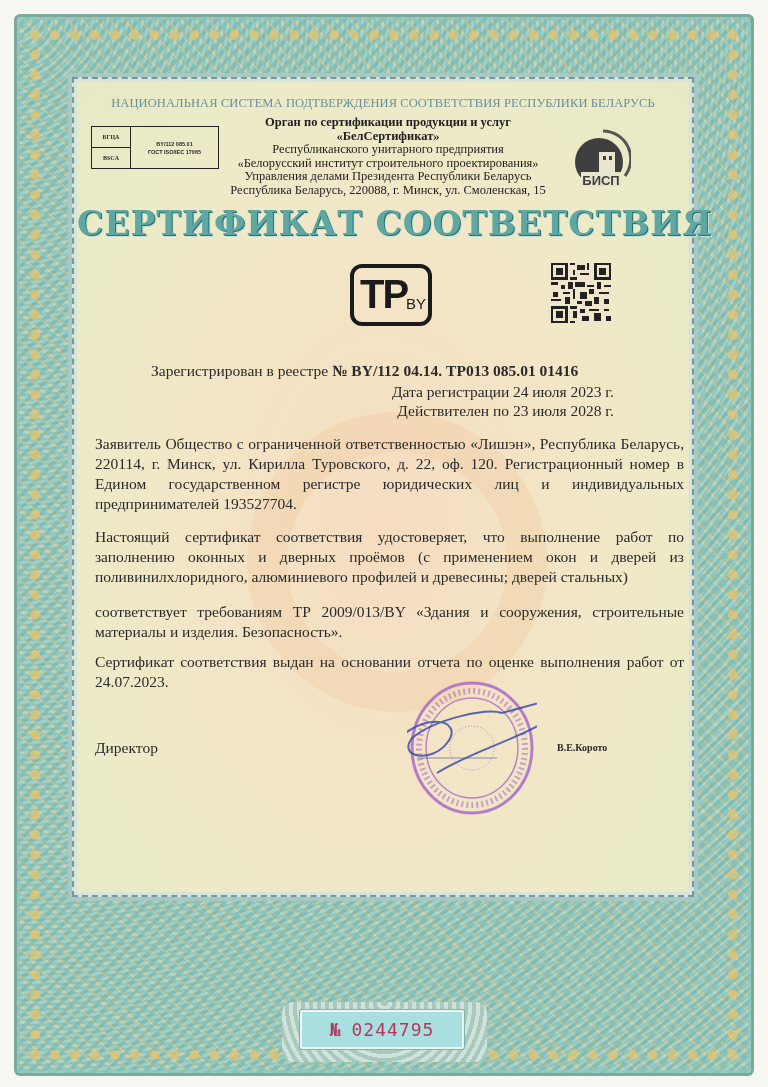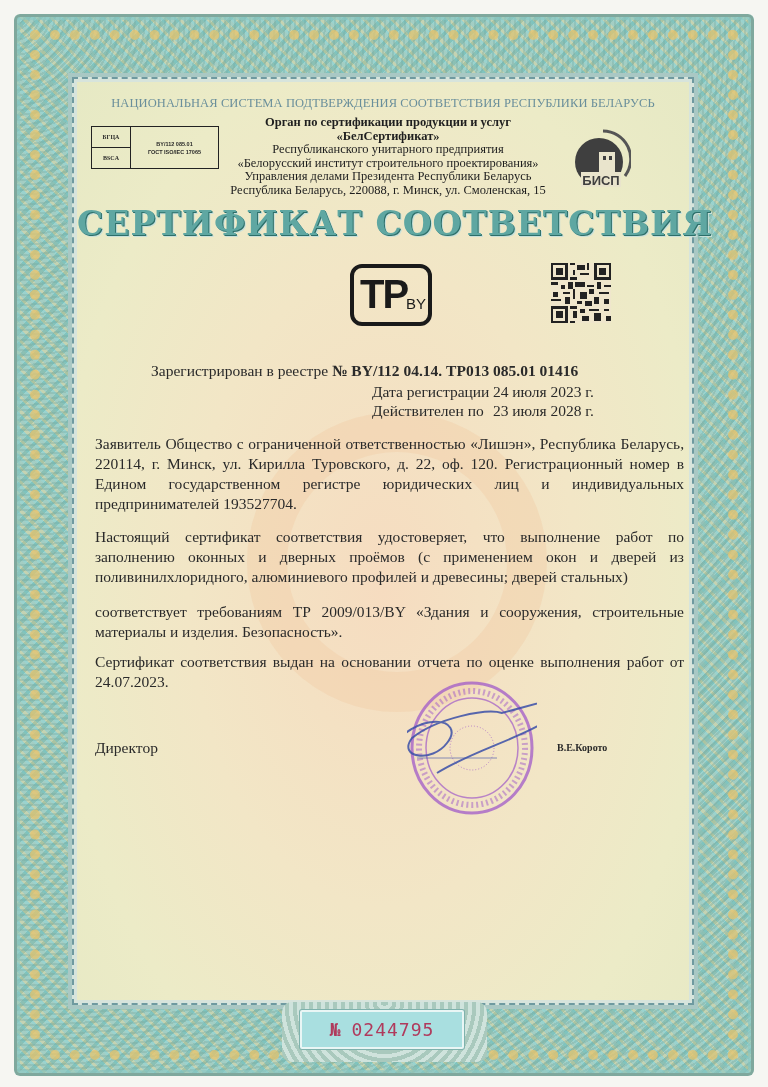--- a/index.html
+++ b/index.html
@@ -12,21 +12,21 @@
       repeating-linear-gradient(45deg, rgba(110,200,200,0.35) 0 3px, rgba(230,200,120,0.35) 3px 6px, rgba(140,190,175,0.4) 6px 10px),
       repeating-linear-gradient(-45deg, rgba(90,160,150,0.3) 0 4px, rgba(255,255,255,0.2) 4px 9px),
       #9fcfc6;
     box-shadow: inset 0 0 0 3px #7fa89d, inset 0 0 0 6px rgba(140,200,195,0.6);
   }
   .gold-band {
     position: absolute; left: 30px; top: 30px; width: 708px; height: 1030px;
     border: 10px dotted rgba(230,196,110,0.75); box-sizing: border-box; border-radius: 4px;
   }
   .inner-frame {
-    position: absolute; left: 68px; top: 73px; width: 630px; height: 936px;
+    position: absolute; left: 68px; top: 73px; width: 630px; height: 828px;
     background: #a9c8c4; padding: 4px; box-sizing: border-box;
   }
   .inner-frame-line {
     width: 100%; height: 100%; border: 2px dashed #6f9aa0; box-sizing: border-box; background: #d7e4dc; padding: 3px;
   }
   .paper {
     width: 100%; height: 100%; box-sizing: border-box;
     background: radial-gradient(ellipse at 50% 55%, #f6dcc0 0%, #f2e6c6 45%, #ecebc7 75%, #e6e9c4 100%);
     position: relative;
   }
@@ -44,21 +44,21 @@
   .org-block .b { font-weight: bold; }
   .bisp-logo { position: absolute; left: 496px; top: 46px; width: 58px; height: 62px; }
   .cert-title { position: absolute; left: 0; right: 0; top: 122px; text-align: left; font-size: 33px; font-weight: bold; letter-spacing: 1px; color: #5fa7a2; text-shadow: 1px 1px 0 #2d6f6a, 2px 2px 0 #c8e0da; font-family: "DejaVu Serif", serif; white-space: nowrap; }
   .tr-logo { position: absolute; left: 273px; top: 182px; width: 82px; height: 62px; border: 4px solid #1a1a1a; border-radius: 12px; box-sizing: border-box; }
   .tr-logo .tp { position: absolute; left: 6px; top: 4px; font-family: "Liberation Sans", sans-serif; font-size: 40px; line-height: 44px; color: #1a1a1a; letter-spacing: -2px; font-weight: bold; }
   .tr-logo .by { position: absolute; left: 52px; top: 27px; font-family: "Liberation Sans", sans-serif; font-size: 15px; color: #1a1a1a; }
   .qr { position: absolute; left: 474px; top: 181px; width: 60px; height: 60px; }
   .reg-line { position: absolute; left: 74px; top: 280px; font-size: 15.5px; white-space: nowrap; }
   .reg-line b { font-weight: bold; }
   .date-row { position: absolute; left: 295px; font-size: 15.5px; white-space: nowrap; }
-  .date-row .lbl { display: inline-block; width: 117px; }
+  .date-row .lbl { display: inline-block; width: 117px; margin-left: 20px; }
   .body-text { position: absolute; left: 18px; width: 589px; font-size: 15.5px; line-height: 20px; text-align: justify; }
   .body-text b { font-weight: normal; }
   .director { position: absolute; left: 18px; top: 657px; font-size: 15.5px; }
   .signer { position: absolute; left: 480px; top: 660px; font-size: 10px; font-weight: bold; }
   .stamp { position: absolute; left: 330px; top: 596px; width: 130px; height: 140px; }
   .serial-plate {
     position: absolute; left: 282px; top: 1002px; width: 205px; height: 60px;
     background: repeating-radial-gradient(circle at 50% 0, #a9c9bd 0 4px, #cfe3dc 4px 8px);
     border-radius: 10px;
   }
@@ -169,21 +169,21 @@
       </svg>
 
       <div class="reg-line">
         <span>Зарегистрирован в реестре</span>
         <b>№ BY/112 04.14. ТР013 085.01 01416</b>
       </div>
       <div class="date-row" style="top:301px;">
         <span class="lbl">Дата регистрации</span>
         <span>24 июля 2023 г.</span>
       </div>
-      <div class="date-row" style="top:320px;">
+      <div class="date-row" style="top:320px;text-align:right;">
         <span class="lbl">Действителен по</span>
         <span>23 июля 2028 г.</span>
       </div>
 
       <div class="body-text" style="top:352px;">
         <b>Заявитель</b>
         <span>Общество с ограниченной ответственностью «Лишэн», Республика Беларусь, 220114, г. Минск, ул. Кирилла Туровского, д. 22, оф. 120. Регистрационный номер в Едином государственном регистре юридических лиц и индивидуальных предпринимателей 193527704.</span>
       </div>
 
       <div class="body-text" style="top:445px;">

